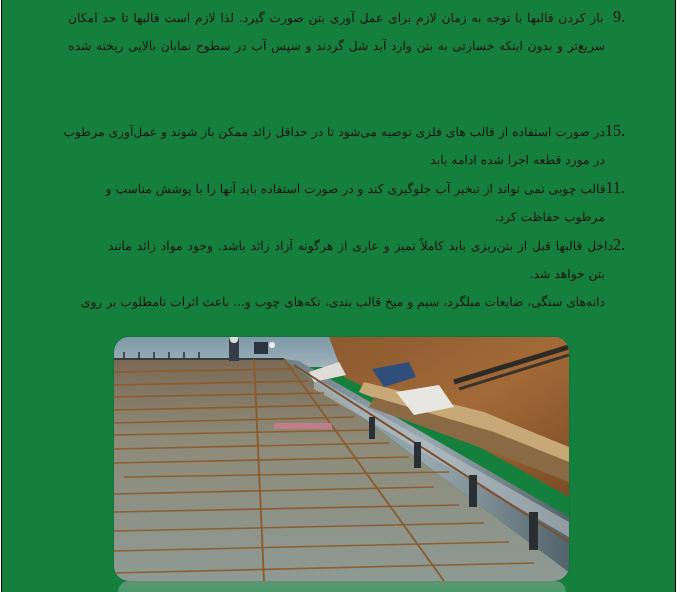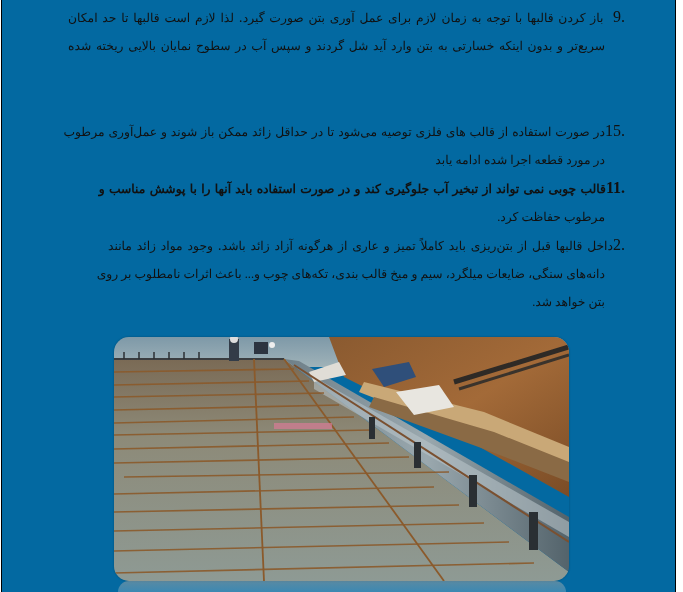--- a/index.html
+++ b/index.html
@@ -1,34 +1,34 @@
 <!DOCTYPE html>
 <html><head>
 <meta charset="utf-8">
 <style>
   html, body { margin: 0; padding: 0; background: #ffffff; }
   body { width: 683px; height: 592px; overflow: hidden; position: relative; }
   .page {
     position: absolute; left: 1px; top: 0; width: 675px; height: 592px;
     border-left: 1.5px solid #000; border-right: 1.5px solid #000;
-    background: #0369a1; box-sizing: border-box;
+    background: #15803d; box-sizing: border-box;
   }
   .content {
     position: absolute; left: 66px; top: 0; width: 557px;
     direction: rtl; font-family: "DejaVu Serif", "Liberation Serif", serif;
     color: #111; font-size: 12.3px;
   }
   .item { position: relative; }
   .line { height: 28.5px; line-height: 28.5px; white-space: nowrap; text-align: justify; text-align-last: justify; }
   .line.last { text-align-last: right; }
   .num {
     font-family: "Liberation Serif", serif; font-size: 16px;
     display: inline-block; direction: ltr;
   }
-  .cont { padding-right: 20px; font-family: Liberation Serif, serif; }
+  .cont { padding-right: 20px; }
   .photo-wrap {
     position: absolute; left: 113px; top: 337px; width: 455px; height: 244px;
     border-radius: 15px; overflow: hidden;
     box-shadow: 0 0 2px rgba(0,0,0,0.3);
   }
   .reflection {
     position: absolute; left: 117px; top: 581px; width: 448px; height: 11px;
     border-radius: 15px 15px 0 0;
     background: linear-gradient(to bottom, rgba(160,165,165,0.55), rgba(230,230,230,0.25));
   }
@@ -47,32 +47,32 @@
     </div>
 
     <div class="item" style="position:absolute; top:117px; right:0; width:557px;">
       <div class="line">
         <span class="num">15.</span><span>در صورت استفاده از قالب های فلزی توصیه می‌شود تا در حداقل زائد ممکن باز شوند و عمل‌آوری مرطوب</span>
       </div>
       <div class="line cont last">در مورد قطعه اجرا شده ادامه یابد</div>
     </div>
 
     <div class="item" style="position:absolute; top:174px; right:0; width:557px;">
-      <div class="line" style="padding-left:60px;font-weight:bold;">
+      <div class="line" style="padding-left:60px;">
         <span class="num">11.</span><span>قالب چوبی نمی تواند از تبخیر آب جلوگیری کند و در صورت استفاده باید آنها را با پوشش مناسب و</span>
       </div>
       <div class="line cont last">مرطوب حفاظت کرد.</div>
     </div>
 
     <div class="item" style="position:absolute; top:231px; right:0; width:557px;">
       <div class="line" style="padding-left:40px;">
         <span class="num">2.</span><span>داخل قالبها قبل از بتن‌ریزی باید کاملاً تمیز و عاری از هرگونه آزاد زائد باشد. وجود مواد زائد مانند</span>
       </div>
+      <div class="line cont last">بتن خواهد شد.</div>
       <div class="line cont" style="padding-left:40px;">دانه‌های سنگی، ضایعات میلگرد، سیم و میخ قالب بندی، تکه‌های چوب و...  باعث اثرات نامطلوب بر روی</div>
-      <div class="line cont last">بتن خواهد شد.</div>
     </div>
 
   </div>
 
   <div class="photo-wrap" style="left:112px;">
     <svg width="455" height="244" viewBox="0 0 455 244" xmlns="http://www.w3.org/2000/svg">
       <defs>
         <linearGradient id="sky" x1="0" y1="0" x2="0" y2="1">
           <stop offset="0" stop-color="#7e99a8"></stop>
           <stop offset="1" stop-color="#9fb2b8"></stop>

